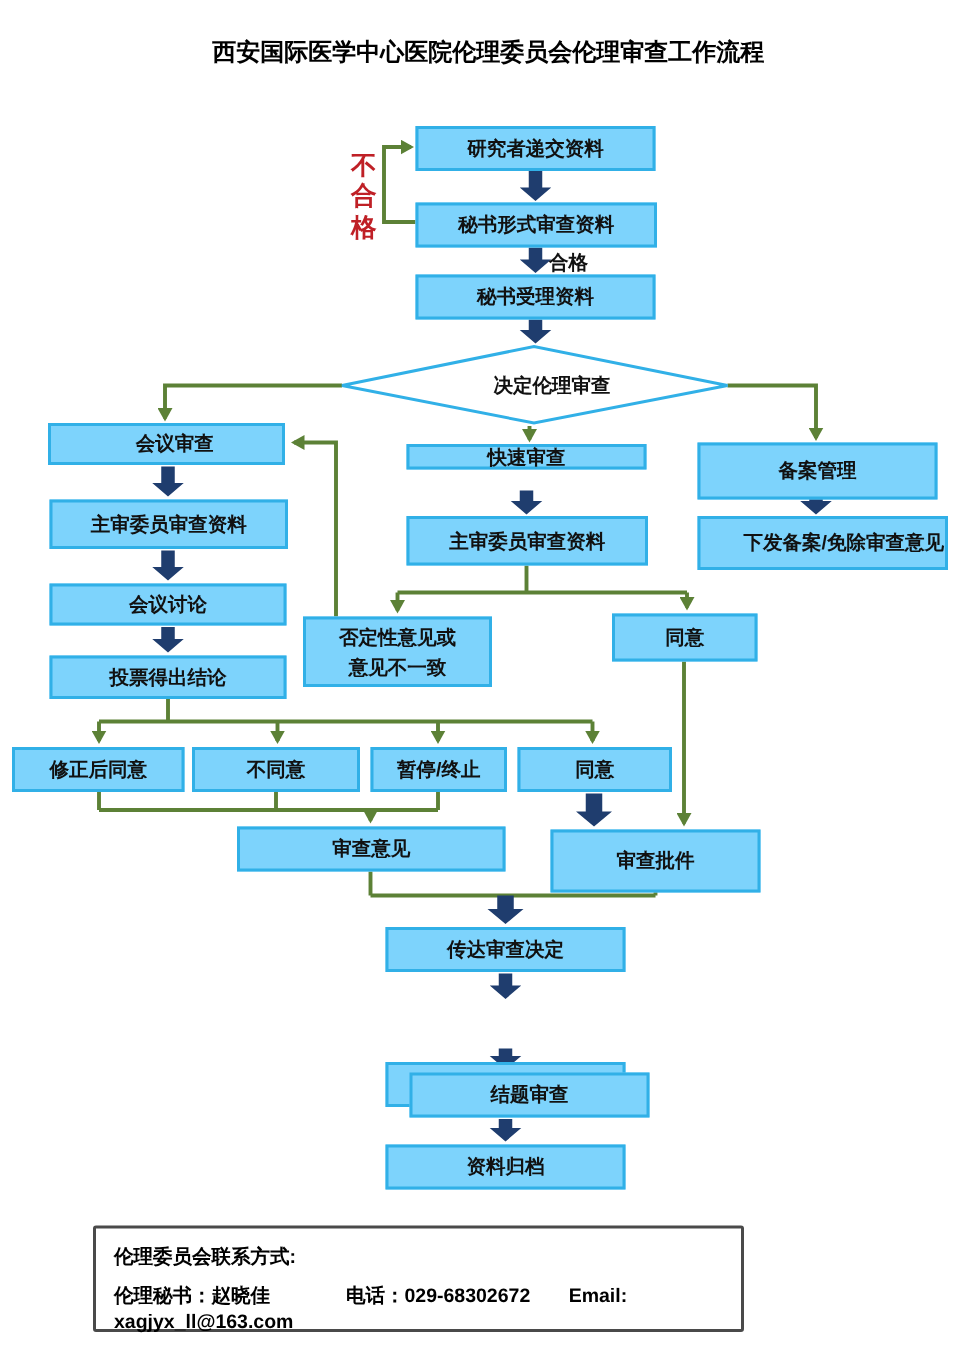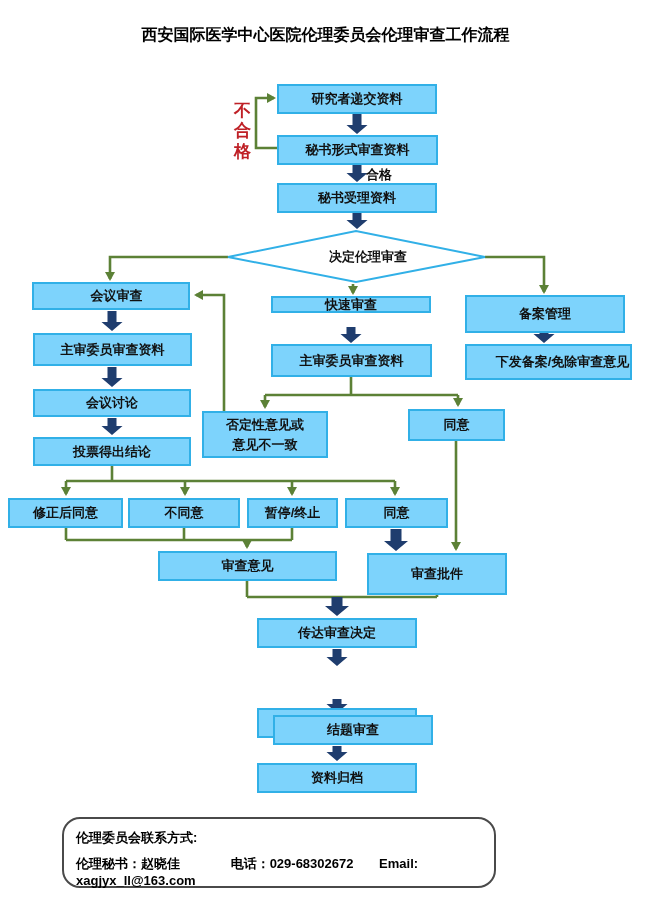--- a/index.html
+++ b/index.html
@@ -48,21 +48,21 @@
   .lbl-qualified{
     position:absolute;left:366px;top:166px;font-size:13px;font-weight:bold;color:#111;text-align:right;
   }
   .lbl-unqualified{
     position:absolute;left:234px;top:101px;width:16px;
     font-size:17px;font-weight:bold;color:#bf2026;line-height:1.2;
     word-break:break-all;text-align:right;
   }
   .contact-box{
     position:absolute;left:62px;top:817px;width:434px;height:71px;
-    border:2px solid #4a4a4a;border-radius:18px;box-sizing:border-box;
+    border:2px solid #4a4a4a;border-radius:2px;box-sizing:border-box;
     padding:10px 0 0 12px;font-size:13px;font-weight:bold;color:#000;
   }
   .contact-line2{margin-top:8px;}
   .contact-line2 .seg-phone{margin-left:27px;padding-left:20px;}
   .contact-line2 .seg-email{margin-left:22px;}
 </style>
 </head>
 <body>
 
 <div class="page">

